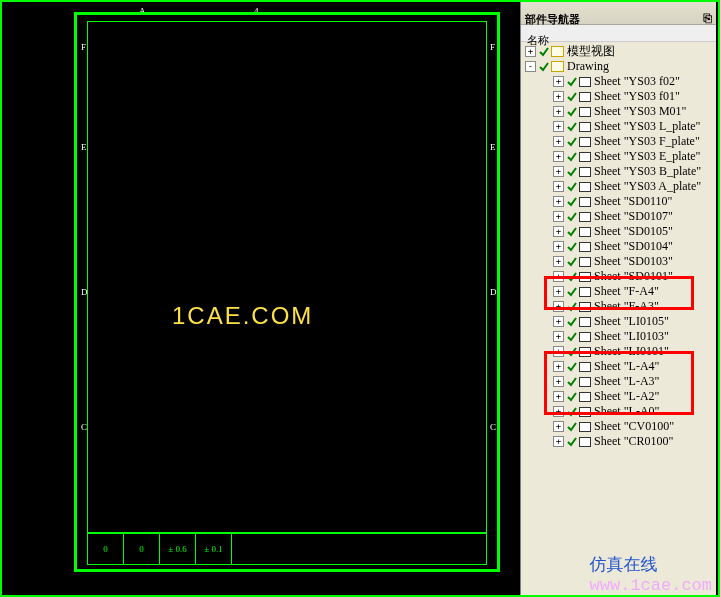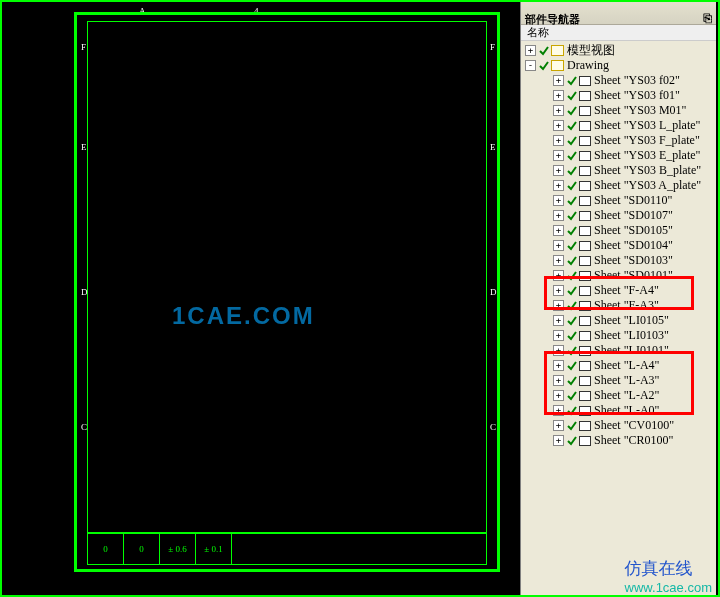--- a/index.html
+++ b/index.html
@@ -66,22 +66,22 @@
     display: flex;
     align-items: center;
     justify-content: center;
     font-size: 9px;
     text-align: center;
   }
   .tb-cell.green-fill { background: #0b0; color: #fff; font-weight: bold; font-size: 10px; }
   .watermark {
     position: absolute;
     left: 170px; top: 300px;
-    color: #0369a1; font-family: Arial, sans-serif;
-    font-size: 24px; font-weight: bold;
+    color: #fde047; font-family: Arial, sans-serif;
+    font-size: 24px; font-weight: normal;
     letter-spacing: 2px;
   }
   .panel {
     position: absolute;
     left: 520px; top: 0;
     width: 196px; height: 597px;
     background: #ece9d8;
     border-left: 1px solid #808080;
     font-family: Tahoma, "SimSun", sans-serif;
     font-size: 11px;
@@ -92,21 +92,21 @@
     border-bottom: 1px solid #aca899;
     padding: 12px 4px;
     font-weight: bold;
     display: flex;
     justify-content: space-between;
   }
   .hdr-row {
     height: 16px;
     background: #efefef;
     border-bottom: 1px solid #ccc;
-    padding: 0 6px;
+    padding: 8px 6px;
   }
   .tree {
     padding: 2px 2px;
     line-height: 15px;
     white-space: nowrap;
     overflow: hidden;
   }
   .node {
     display: flex;
     align-items: center;
@@ -163,23 +163,23 @@
     right: 8px; bottom: 2px;
     text-align: left;
     z-index: 910;
   }
   .footer-cn {
     color: #2255cc;
     font-family: "SimHei", sans-serif;
     font-size: 17px;
   }
   .footer-link {
-    color: #14b8a6;
-    font-family: Liberation Sans, sans-serif;
-    font-size: 13px;
+    color: #f0abfc;
+    font-family: Liberation Mono, monospace;
+    font-size: 17px;
   }
   .indent-0 { padding-left: 2px; }
   .indent-2 { padding-left: 30px; }
 </style>
 </head>
 <body>
 
 <div class="drawing-area">
   <div class="ruler-top">
     <span style="left:65px">A</span>

